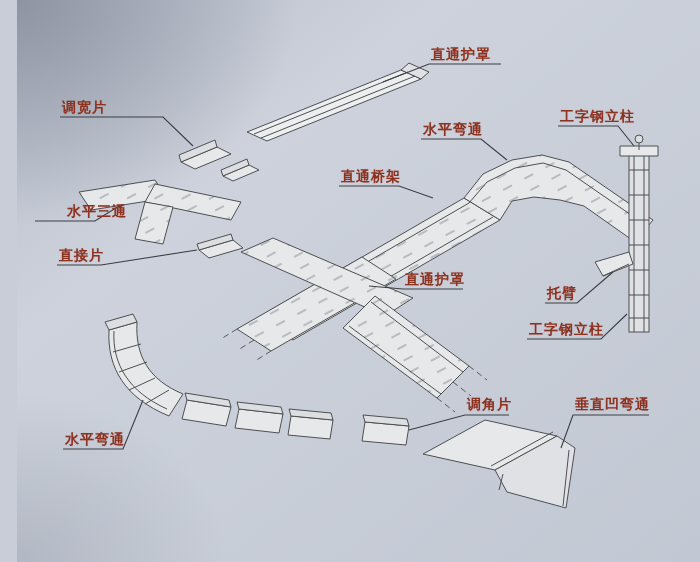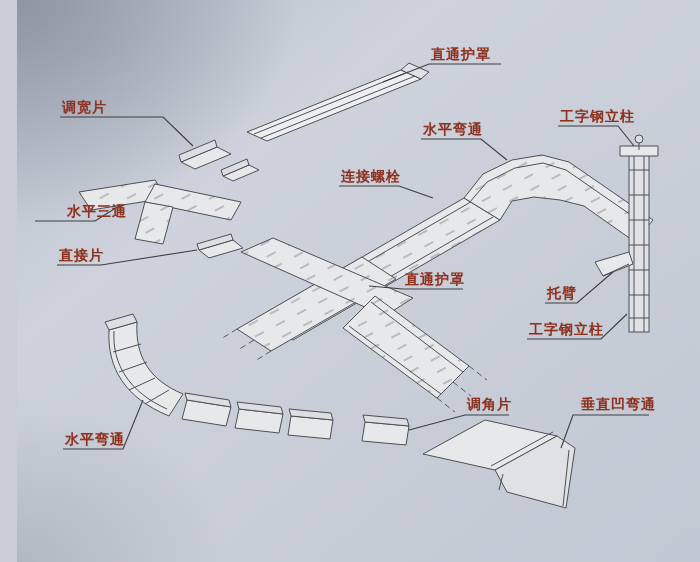--- a/index.html
+++ b/index.html
@@ -184,23 +184,23 @@
     <polyline class="leader" points="46,449 106,449 126,400"></polyline>
     <polyline class="leader" points="492,415 448,415 392,430"></polyline>
     <polyline class="leader" points="632,415 556,415 544,448"></polyline>
   </g>
 </svg>
 
 <div class="label" style="left:414px;top:46px;">直通护罩</div>
 <div class="label" style="left:45px;top:99px;text-align:right;">调宽片</div>
 <div class="label" style="left:406px;top:121px;text-align:center;">水平弯通</div>
 <div class="label" style="left:543px;top:108px;">工字钢立柱</div>
-<div class="label" style="left:324px;top:168px;">连接螺栓</div>
+<div class="label" style="left:324px;top:168px;">直通桥架</div>
 <div class="label" style="left:20px;top:203px;margin-left:30px;">水平三通</div>
 <div class="label" style="left:42px;top:247px;">直接片</div>
 <div class="label" style="left:388px;top:271px;">直通护罩</div>
 <div class="label" style="left:530px;top:285px;">托臂</div>
 <div class="label" style="left:512px;top:321px;">工字钢立柱</div>
 <div class="label" style="left:48px;top:431px;">水平弯通</div>
 <div class="label" style="left:450px;top:396px;">调角片</div>
-<div class="label" style="left:558px;top:396px;margin-left:6px;">垂直凹弯通</div>
+<div class="label" style="left:558px;top:396px;">垂直凹弯通</div>
 
 </div>
 
 </body></html>

